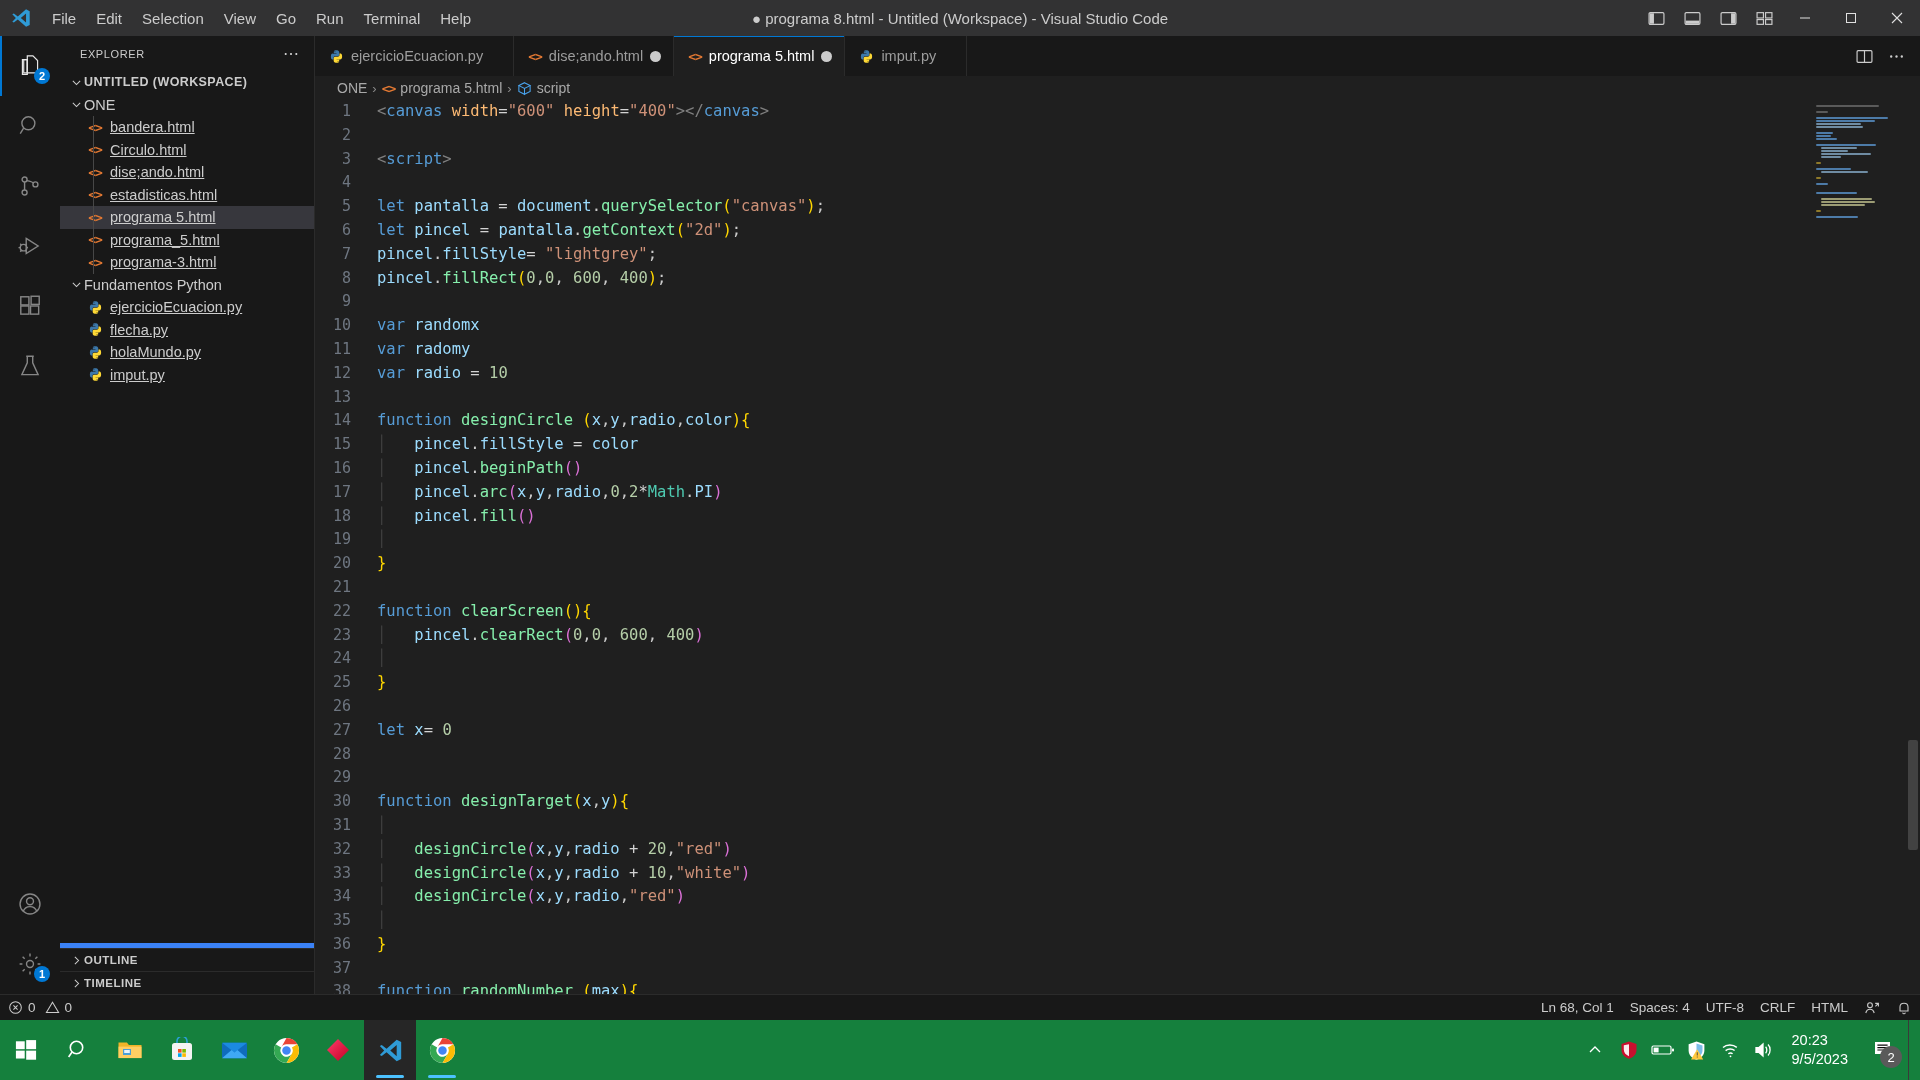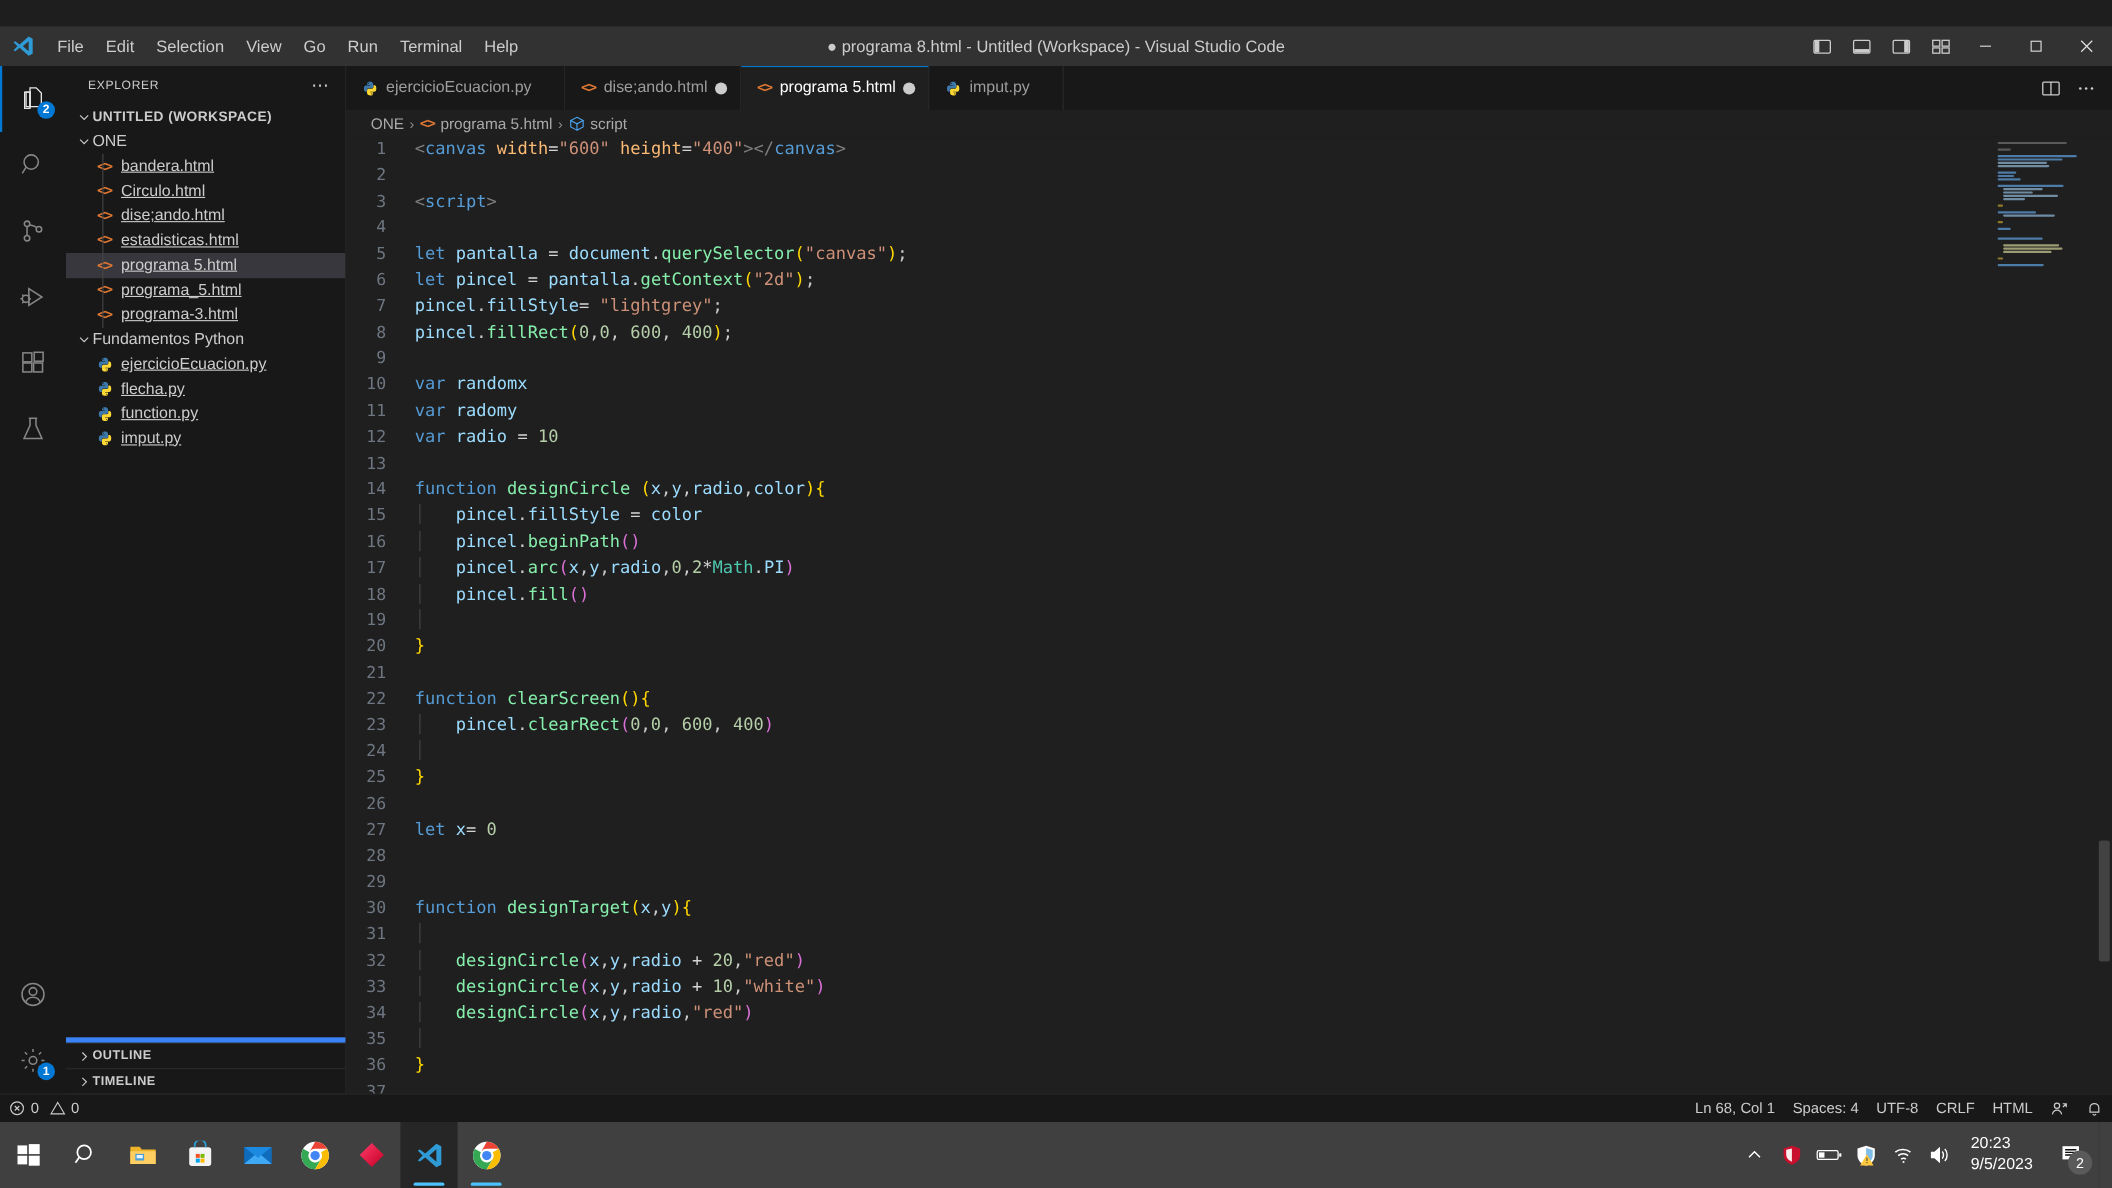--- a/index.html
+++ b/index.html
@@ -9,21 +9,21 @@
     font-family: "Liberation Sans", sans-serif;
     overflow: hidden;
     -webkit-font-smoothing: antialiased;
   }
   #app { position: relative; width: 1920px; height: 1080px; display: flex; flex-direction: column; }
 
   
   .titlebar {
     height: 36px; background: #3c3c3c; background: #323233;
     display: flex; align-items: center; flex: 0 0 36px;
-    position: relative; color: #cccccc; font-size: 15px; margin-top: 24px;
+    position: relative; color: #cccccc; font-size: 15px;
   }
   .vscode-logo { width: 42px; display:flex; align-items:center; justify-content:center; }
   .menu { display: flex; align-items: center; gap: 0px; }
   .menu-item { padding: 4px 10px; font-size: 15px; color: #cccccc; cursor: default; white-space: nowrap; }
   .window-title {
     position: absolute; left: 0; right: 0; text-align: center;
     font-size: 15px; color: #cccccc; pointer-events: none;
   }
   .title-dot { color: #cccccc; font-size: 15px; }
   .title-right { margin-left: auto; display: flex; align-items: center; height: 100%; z-index: 2;}
@@ -158,21 +158,21 @@
   
   .statusbar {
     height: 26px; flex: 0 0 26px; background: #181818; display: flex; align-items: center;
     color: #cccccc; font-size: 13.5px; border-top: 1px solid #2b2b2b;
   }
   .st-item { padding: 0 8px; height: 26px; display: flex; align-items: center; gap: 5px; cursor: pointer; white-space: nowrap; }
   .st-right { margin-left: auto; display: flex; align-items: center; }
 
   
   .taskbar {
-    height: 60px; flex: 0 0 60px; background: #404040; display: flex; align-items: center;
+    height: 60px; flex: 0 0 60px; background: #15803d; display: flex; align-items: center;
     color: #ffffff; position: relative;
   }
   .tb-btn {
     width: 52px; height: 60px; display: flex; align-items: center; justify-content: center;
     cursor: pointer; position: relative;
   }
   .tb-btn.running { background: #262626; }
   .tb-btn.running::after {
     content:""; position: absolute; bottom: 2px; left: 12px; right: 12px; height: 3px; background: #4cc2ff; border-radius: 2px;
   }
@@ -430,21 +430,21 @@
           </span>
           <span class="filename">flecha.py</span>
         </div>
         <div class="row indent-2">
           <span class="fileicon">
             <svg width="15" height="15" viewBox="0 0 24 24">
                 <path d="M11.9 2c-2.3 0-4.2.6-4.2 2.6v2.1h4.3v.7H5.9S3 7 3 11.9c0 4.9 2.6 4.7 2.6 4.7h1.6v-2.4s-.1-2.6 2.5-2.6h4.3s2.4 0 2.4-2.3V5C16.4 5 16 2 11.9 2zm-2.4 1.4c.4 0 .8.4.8.8s-.3.8-.8.8-.8-.4-.8-.8.4-.8.8-.8z" fill="#3c78aa"></path>
                 <path d="M12.1 22c2.3 0 4.2-.6 4.2-2.6v-2.1H12v-.7h6.1s2.9.3 2.9-4.6c0-4.9-2.6-4.7-2.6-4.7h-1.6v2.4s.1 2.6-2.5 2.6H9.9s-2.4 0-2.4 2.3V19c0 0 .4 3 4.6 3zm2.4-1.4c-.4 0-.8-.4-.8-.8s.3-.8.8-.8.8.4.8.8-.4.8-.8.8z" fill="#fdd835"></path>
               </svg>
           </span>
-          <span class="filename">function.py</span>
+          <span class="filename">holaMundo.py</span>
         </div>
         <div class="row indent-2">
           <span class="fileicon">
             <svg width="15" height="15" viewBox="0 0 24 24">
                 <path d="M11.9 2c-2.3 0-4.2.6-4.2 2.6v2.1h4.3v.7H5.9S3 7 3 11.9c0 4.9 2.6 4.7 2.6 4.7h1.6v-2.4s-.1-2.6 2.5-2.6h4.3s2.4 0 2.4-2.3V5C16.4 5 16 2 11.9 2zm-2.4 1.4c.4 0 .8.4.8.8s-.3.8-.8.8-.8-.4-.8-.8.4-.8.8-.8z" fill="#3c78aa"></path>
                 <path d="M12.1 22c2.3 0 4.2-.6 4.2-2.6v-2.1H12v-.7h6.1s2.9.3 2.9-4.6c0-4.9-2.6-4.7-2.6-4.7h-1.6v2.4s.1 2.6-2.5 2.6H9.9s-2.4 0-2.4 2.3V19c0 0 .4 3 4.6 3zm2.4-1.4c-.4 0-.8-.4-.8-.8s.3-.8.8-.8.8.4.8.8-.4.8-.8.8z" fill="#fdd835"></path>
               </svg>
           </span>
           <span class="filename">imput.py</span>
         </div>

